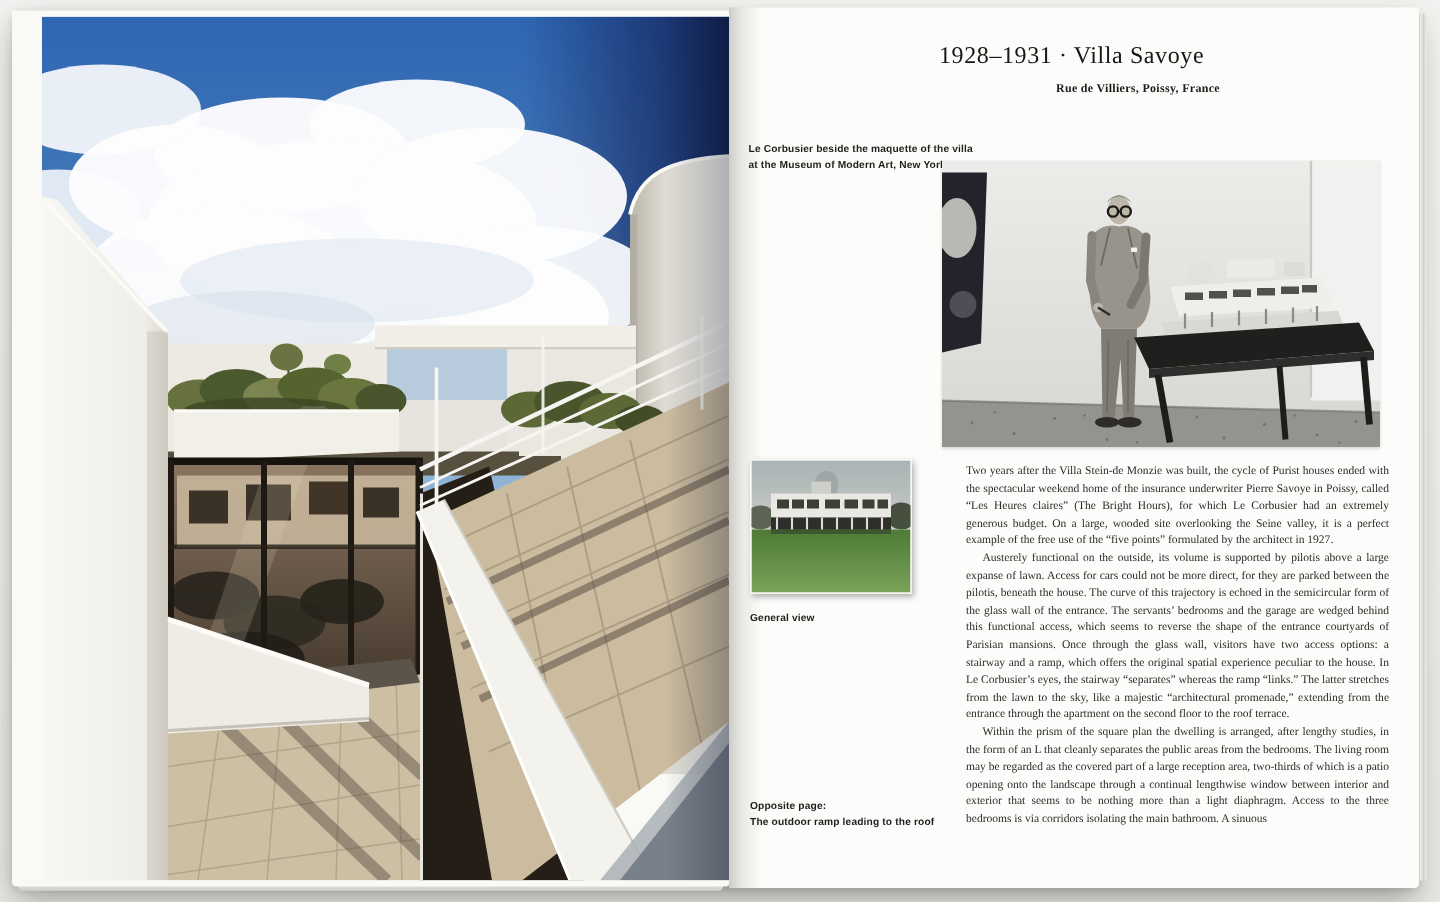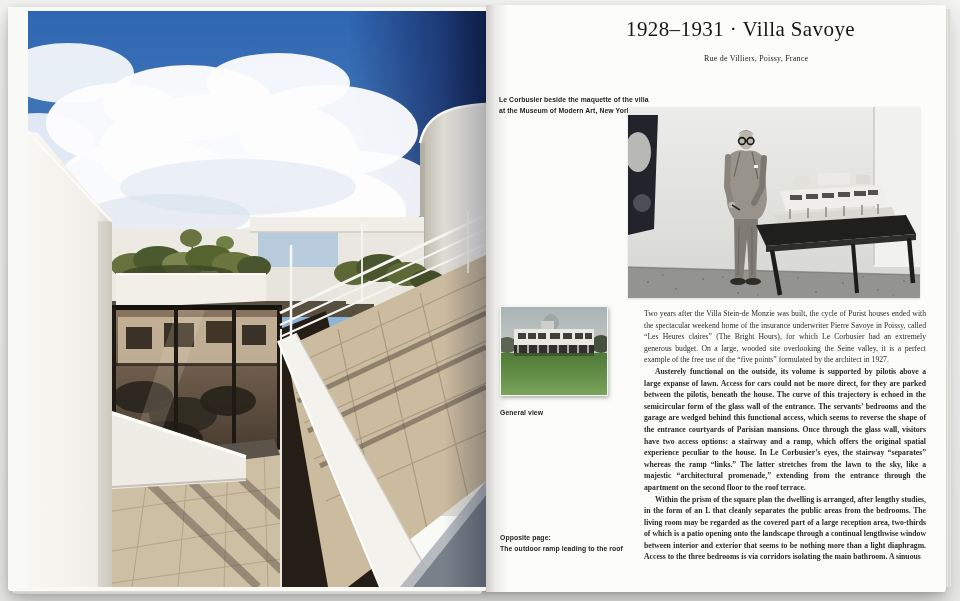--- a/index.html
+++ b/index.html
@@ -10,32 +10,32 @@
   .photo-large { position:absolute; left:20px; top:4px; width:458px; height:576px; overflow:hidden; }
   .photo-large svg { display:block; }
   .page-right { position:absolute; left:486px; top:5px; width:460px; height:587px; background:#fcfcfa; border-radius:0 2px 3px 0; }
   .gutter { position:absolute; left:0; top:0; width:22px; height:100%; background:linear-gradient(90deg,rgba(70,68,62,.26) 0%,rgba(70,68,62,.10) 40%,rgba(70,68,62,0) 100%); pointer-events:none; }
   .edge-stack-right { position:absolute; left:944px; top:9px; width:7px; height:578px;
      background:repeating-linear-gradient(90deg,#e7e7e2 0px,#e7e7e2 1px,#cfcfc8 2px,#e0e0da 3px); border-radius:0 2px 2px 0; }
   .edge-stack-bottom { position:absolute; left:12px; top:589px; width:470px; height:5px;
      background:linear-gradient(180deg,#e8e8e3,#cbcbc4); border-radius:0 0 3px 3px; }
 
   
-  .page-title { position:absolute; left:140px; top:12px; font-size:21px; letter-spacing:.4px; color:#161614; white-space:nowrap; }
-  .page-subtitle { position:absolute; left:218px; top:49px; font-size:8px; font-weight:normal; letter-spacing:.2px; color:#1c1c1a; white-space:nowrap; }
+  .page-title { position:absolute; left:140px; top:24px; font-size:16px; letter-spacing:.4px; color:#161614; white-space:nowrap; }
+  .page-subtitle { position:absolute; left:218px; top:49px; font-size:8px; font-weight:bold; letter-spacing:.2px; color:#1c1c1a; white-space:nowrap; }
   .cap { font-family:"Liberation Sans", sans-serif; font-weight:bold; font-size:6.8px; line-height:11px; color:#1e1e1c; letter-spacing:.1px; }
   .caption-top { position:absolute; left:13px; top:89px; width:150px; }
   .caption-top span { display:block; white-space:nowrap; }
   .bw-photo { position:absolute; left:142px; top:102px; width:292px; height:191px; box-shadow:0 1px 2px rgba(0,0,0,.15); }
   .small-photo { position:absolute; left:14px; top:301px; width:108px; height:90px; background:#f6f6f2; box-shadow:1px 2px 4px rgba(0,0,0,.3); padding:1px; }
   .caption-gv { position:absolute; left:14px; top:402px; white-space:nowrap; }
   .caption-opp { position:absolute; left:14px; top:527px; width:135px; }
   .caption-opp span { display:block; white-space:nowrap; }
   .body-text { position:absolute; left:158px; top:303px; width:282px; font-size:7.7px; line-height:11.6px; text-align:justify; color:#2b2b29; }
-  .body-text p.indent { text-indent:11px;font-weight:bold; }
+  .body-text p.indent { text-indent:11px; }
   .page-number { position:absolute; left:143px; top:548px; width:282px; text-align:center; font-size:7.5px; color:#2b2b29; }
 </style>
 </head>
 <body>
 
 <div class="stage">
   <div class="book-shadow"></div>
   <div class="edge-stack-bottom"></div>
   <div class="edge-stack-right"></div>
 

